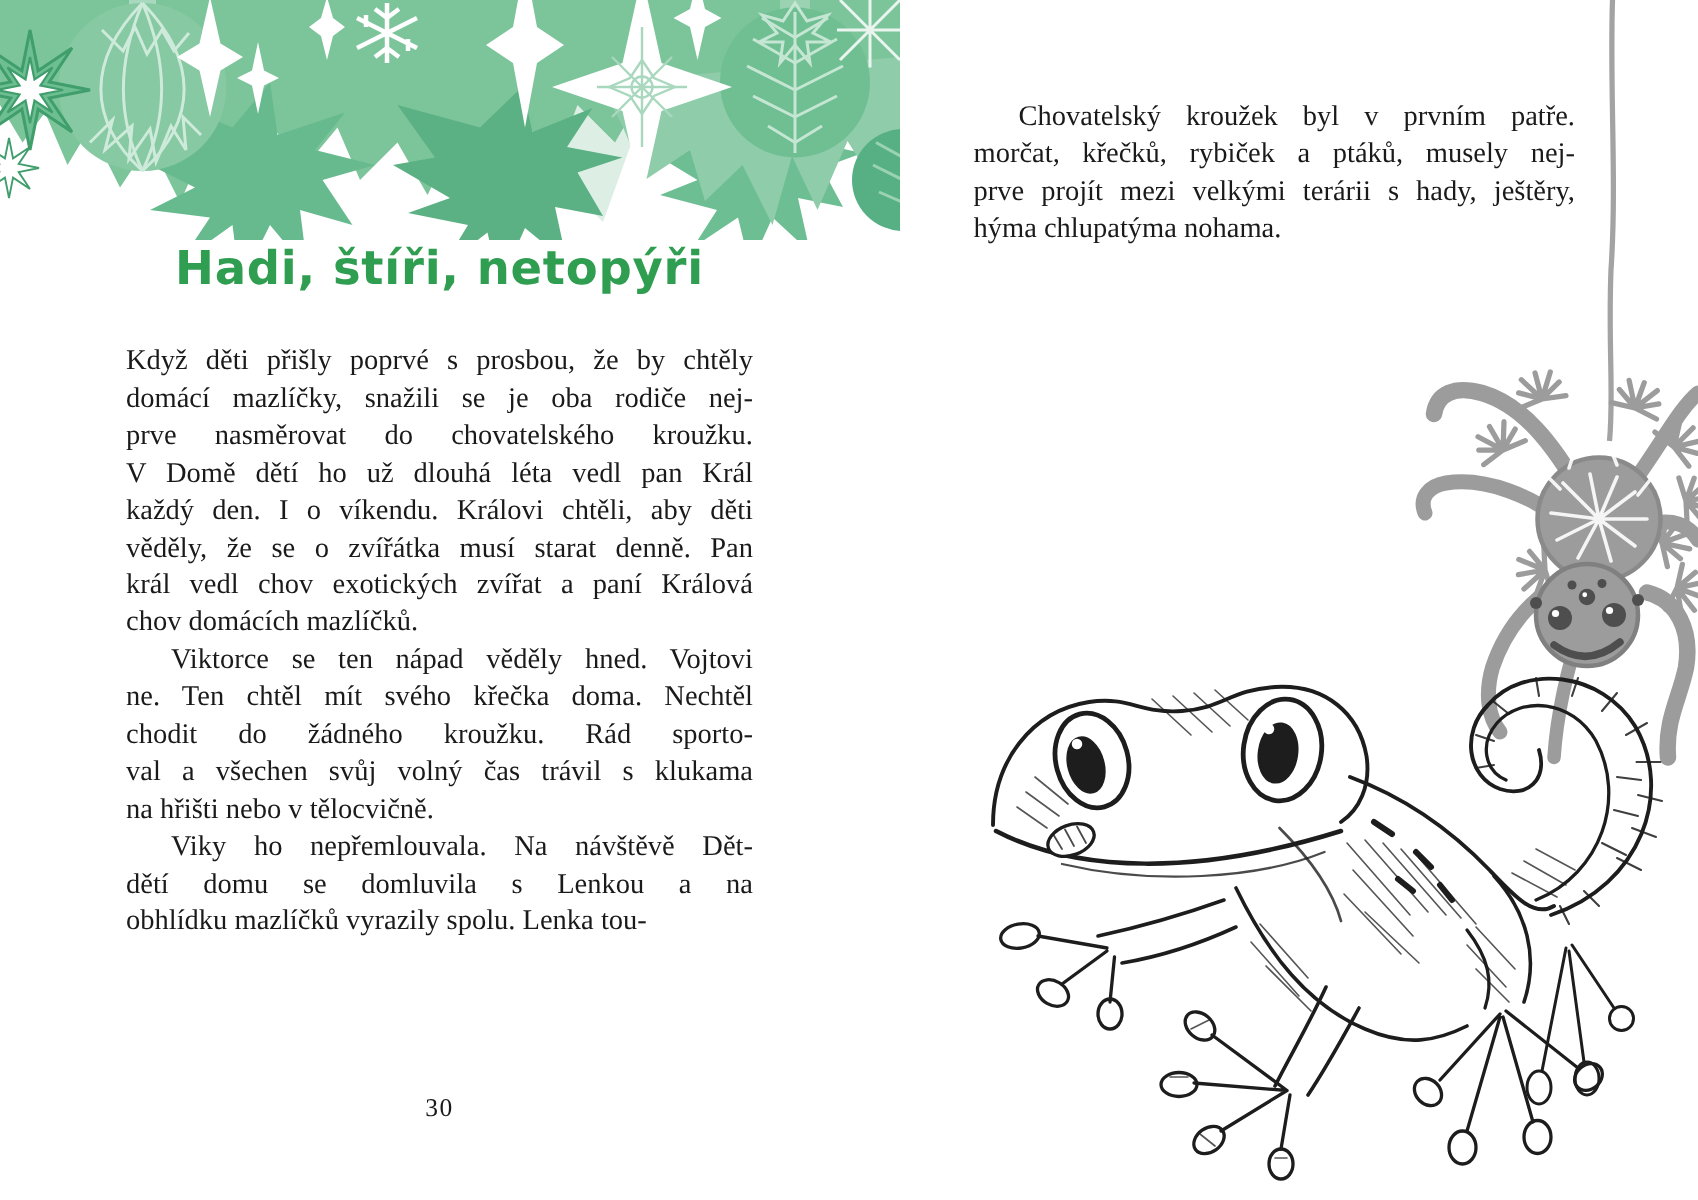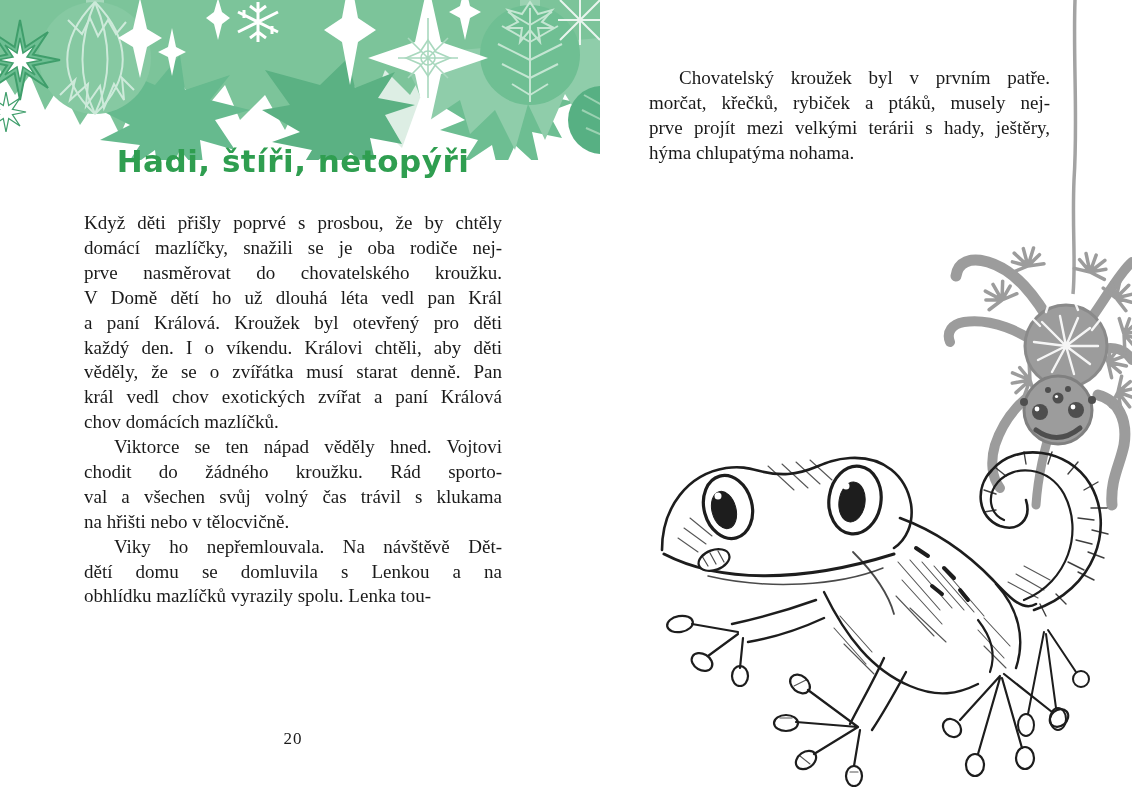--- a/index.html
+++ b/index.html
@@ -10,21 +10,21 @@
     --ink:#1d1d1d; --body-text:#1a1a1a;
   }
   html,body{margin:0;padding:0;}
   body{background:#ffffff;font-family:"Liberation Serif","DejaVu Serif",serif;}
   .spread{position:relative;width:1132px;height:800px;background:#fff;overflow:hidden;}
 
   .banner{position:absolute;left:0;top:0;width:600px;height:160px;}
   .spider-wrap{position:absolute;left:940px;top:0;width:192px;height:530px;}
   .gecko-wrap{position:absolute;left:648px;top:432px;width:465px;height:365px;}
 
-  .left-col{position:absolute;left:84px;top:144px;width:418px;}
+  .left-col{position:absolute;left:84px;top:162px;width:418px;}
   .right-col{position:absolute;left:649px;top:66px;width:401px;}
 
   .chapter-title{
     margin:0 0 33px 0;text-align:center;
     font-family:"DejaVu Sans","Liberation Sans",sans-serif;
     font-weight:bold;font-size:31px;line-height:1.1;color:var(--green-title);
     letter-spacing:0.5px;
   }
   .para{margin:0;color:var(--body-text);font-size:19px;}
   .line{
@@ -244,40 +244,40 @@
     </svg>
   </div>
 
   <div class="left-col">
     <h1 class="chapter-title">Hadi, štíři, netopýři</h1>
     <div class="para">
         <div class="line">Když děti přišly poprvé s prosbou, že by chtěly</div>
         <div class="line">domácí mazlíčky, snažili se je oba rodiče nej-</div>
         <div class="line">prve nasměrovat do chovatelského kroužku.</div>
         <div class="line">V Domě dětí ho už dlouhá léta vedl pan Král</div>
-        <div class="line">a paní Králová. Kroužek byl otevřený pro děti</div>
         <div class="line">každý den. I o víkendu. Královi chtěli, aby děti</div>
         <div class="line">věděly, že se o zvířátka musí starat denně. Pan</div>
         <div class="line">král vedl chov exotických zvířat a paní Králová</div>
         <div class="line">chov domácích mazlíčků.</div>
       </div>
     <div class="para indent">
         <div class="line">Viktorce se ten nápad věděly hned. Vojtovi</div>
+        <div class="line">ne. Ten chtěl mít svého křečka doma. Nechtěl</div>
         <div class="line">chodit do žádného kroužku. Rád sporto-</div>
         <div class="line">val a všechen svůj volný čas trávil s klukama</div>
         <div class="line">na hřišti nebo v tělocvičně.</div>
       </div>
     <div class="para indent">
         <div class="line">Viky ho nepřemlouvala. Na návštěvě Dět-</div>
         <div class="line">dětí domu se domluvila s Lenkou a na</div>
         <div class="line">obhlídku mazlíčků vyrazily spolu. Lenka tou-</div>
       </div>
   </div>
 
-  <div class="page-number">20</div>
+  <div class="page-number">30</div>
 
   <div class="right-col">
     <div class="para indent">
         <div class="line">Chovatelský kroužek byl v prvním patře.</div>
         <div class="line">morčat, křečků, rybiček a ptáků, musely nej-</div>
         <div class="line">prve projít mezi velkými terárii s hady, ještěry,</div>
         <div class="line">hýma chlupatýma nohama.</div>
       </div>
   </div>
 

